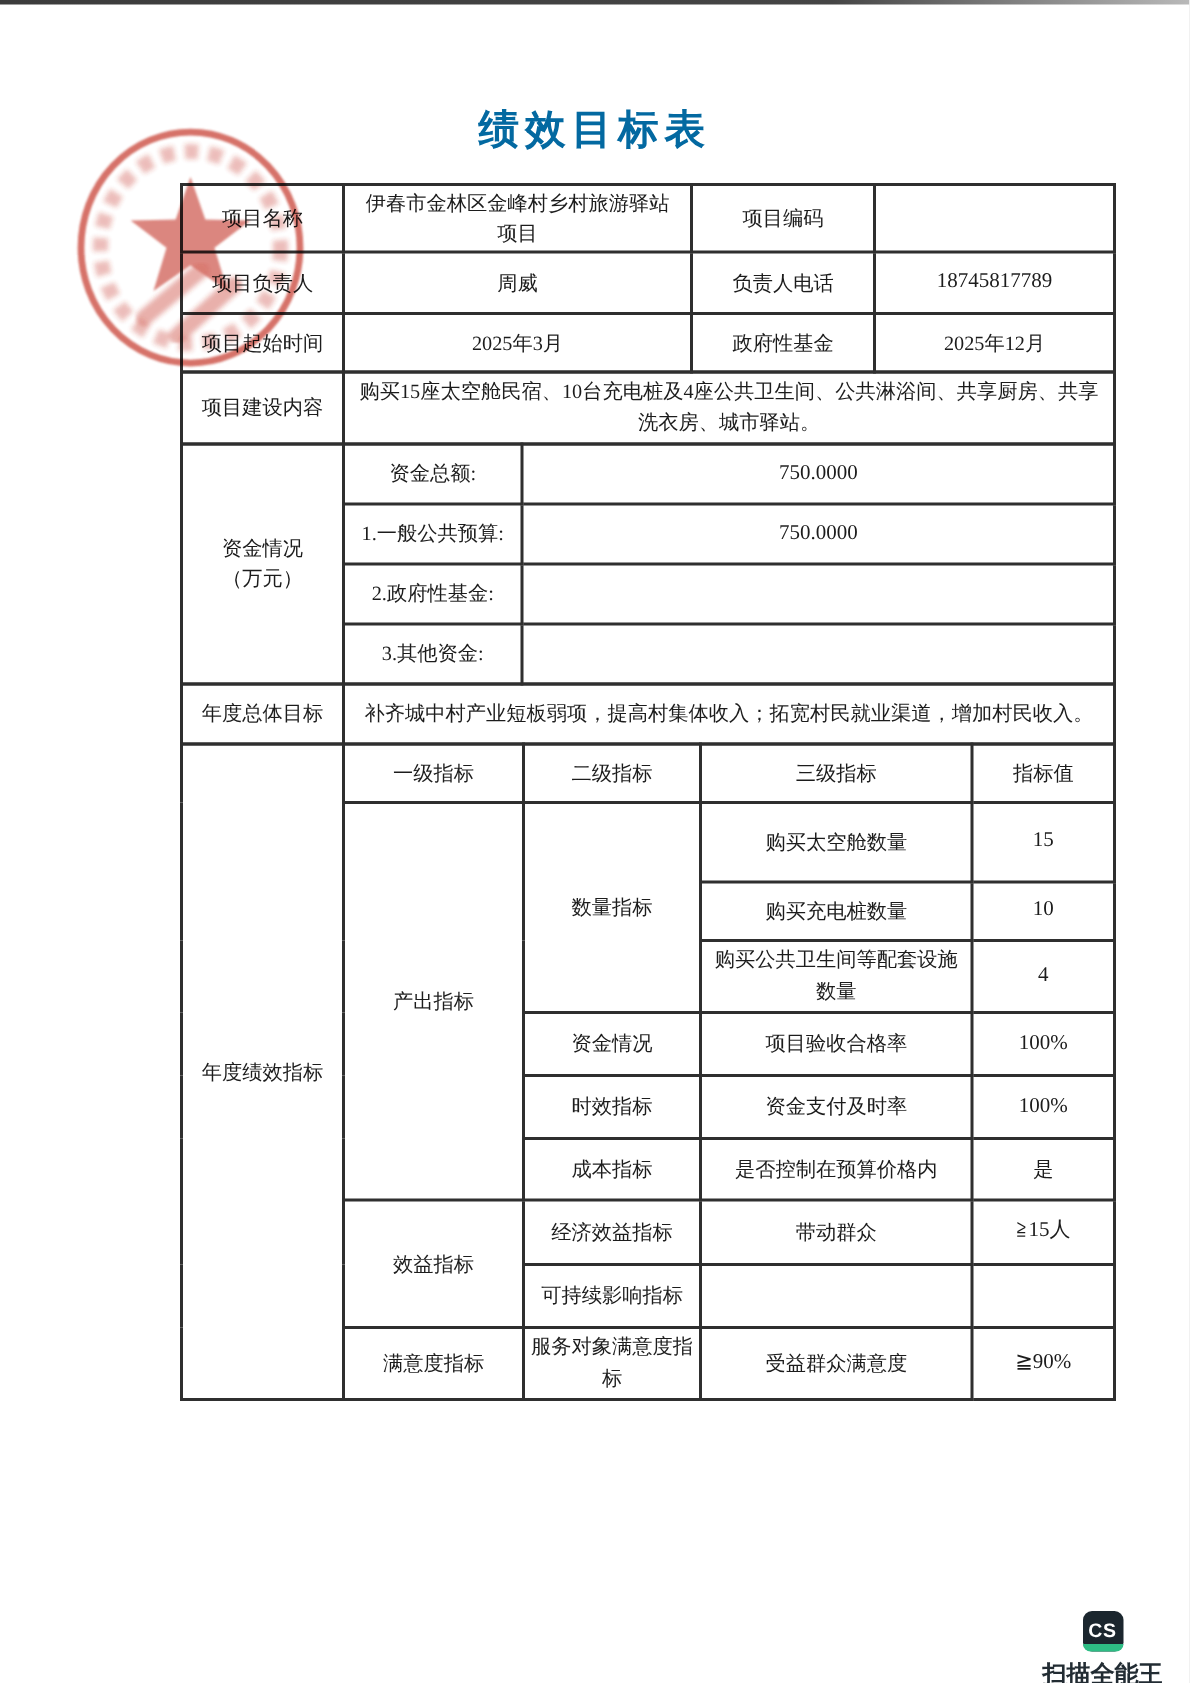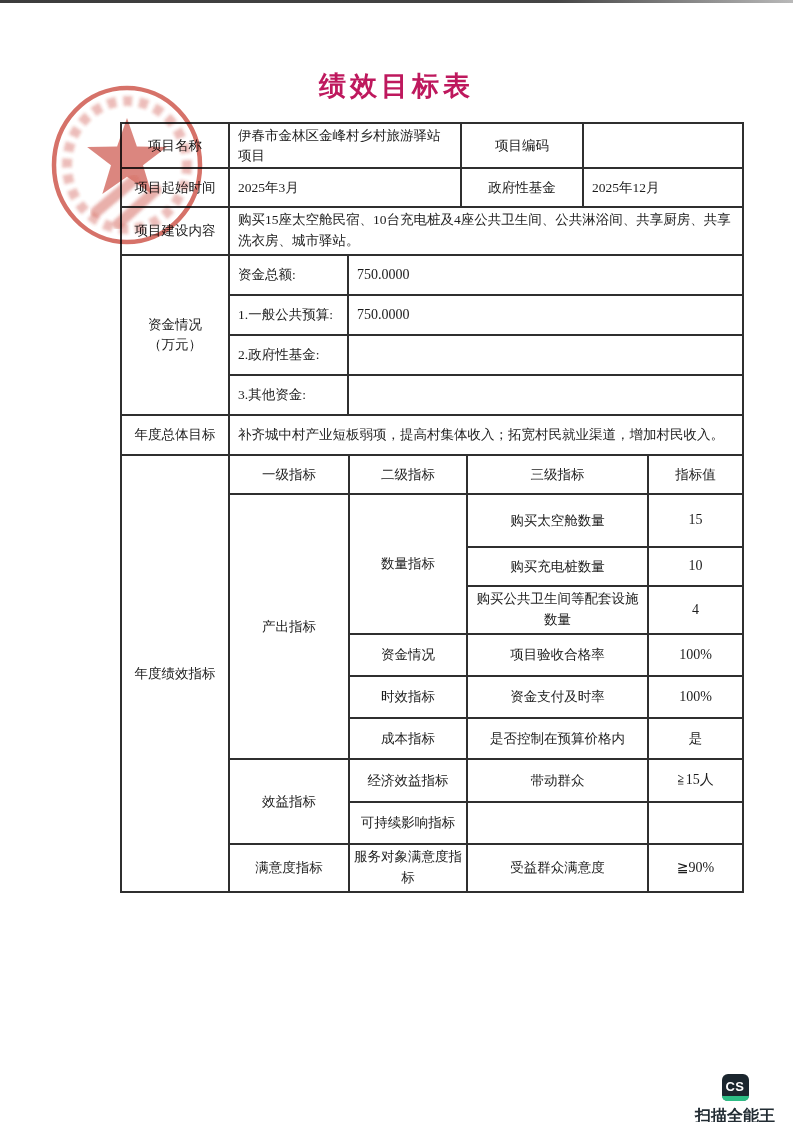--- a/index.html
+++ b/index.html
@@ -1,27 +1,27 @@
 <!DOCTYPE html>
 <html><head>
 <meta charset="utf-8">
 <style>
   html,body{margin:0;padding:0;background:#e8e8e8;}
   .page{position:relative;width:793px;height:1122px;background:#ffffff;overflow:hidden;
         font-family:"Liberation Serif","DejaVu Serif",serif;color:#1c1c1c;margin:0 auto;}
   .top-edge{position:absolute;left:0;top:0;width:100%;height:3px;
             background:linear-gradient(90deg,#3c3c3c 0%,#454545 70%,#b9b9b9 100%);}
   .title{position:absolute;left:0;top:68px;width:100%;margin:0;text-align:center;
-         font-size:27px;font-weight:700;letter-spacing:4px;color:#be185d;}
+         font-size:27px;font-weight:700;letter-spacing:4px;color:#0369a1;}
   .doc{position:absolute;left:75px;top:122px;width:622px;padding-left:45px;}
   table{border-collapse:collapse;table-layout:fixed;width:622px;margin-top:-2px;}
   table:first-child{margin-top:0;}
   td,th{border:2px solid #2f2f2f;vertical-align:middle;text-align:center;
         font-size:13.5px;font-weight:400;padding:2px 4px;overflow:hidden;line-height:1.45;}
-  .lt{text-align:left;padding:2px 8px;}
+  .lt{text-align:center;padding:2px 8px;}
   .num{font-size:14px;}
   
   .h41 td{height:37px;} .h39 td{height:35px;} .h37 td{height:33px;margin-top:28px;}
   .h40 td{height:36px;} .h38 td{height:34px;} .h51 td{height:47px;}
   .h45 td{height:41px;} .h42 td{height:38px;}
   .two-line{line-height:1.55;}
   
   .stamp{position:absolute;left:48px;top:84px;width:160px;height:162px;
          mix-blend-mode:multiply;opacity:.88;pointer-events:none;}
   
@@ -54,20 +54,26 @@
           <col style="width:122px">
           <col style="width:160px">
         </colgroup>
       <tbody>
           <tr class="h41">
         <td>项目名称</td>
         <td class="lt">伊春市金林区金峰村乡村旅游驿站项目</td>
         <td>项目编码</td>
         <td class="lt"></td>
       </tr>
+      <tr class="h39">
+        <td>项目负责人</td>
+        <td class="lt">周威</td>
+        <td>负责人电话</td>
+        <td class="lt num">18745817789</td>
+      </tr>
       <tr class="h37">
         <td>项目起始时间</td>
         <td class="lt">2025年3月</td>
         <td>政府性基金</td>
         <td class="lt">2025年12月</td>
       </tr>
     </tbody>
       </table>
 
     <table>

